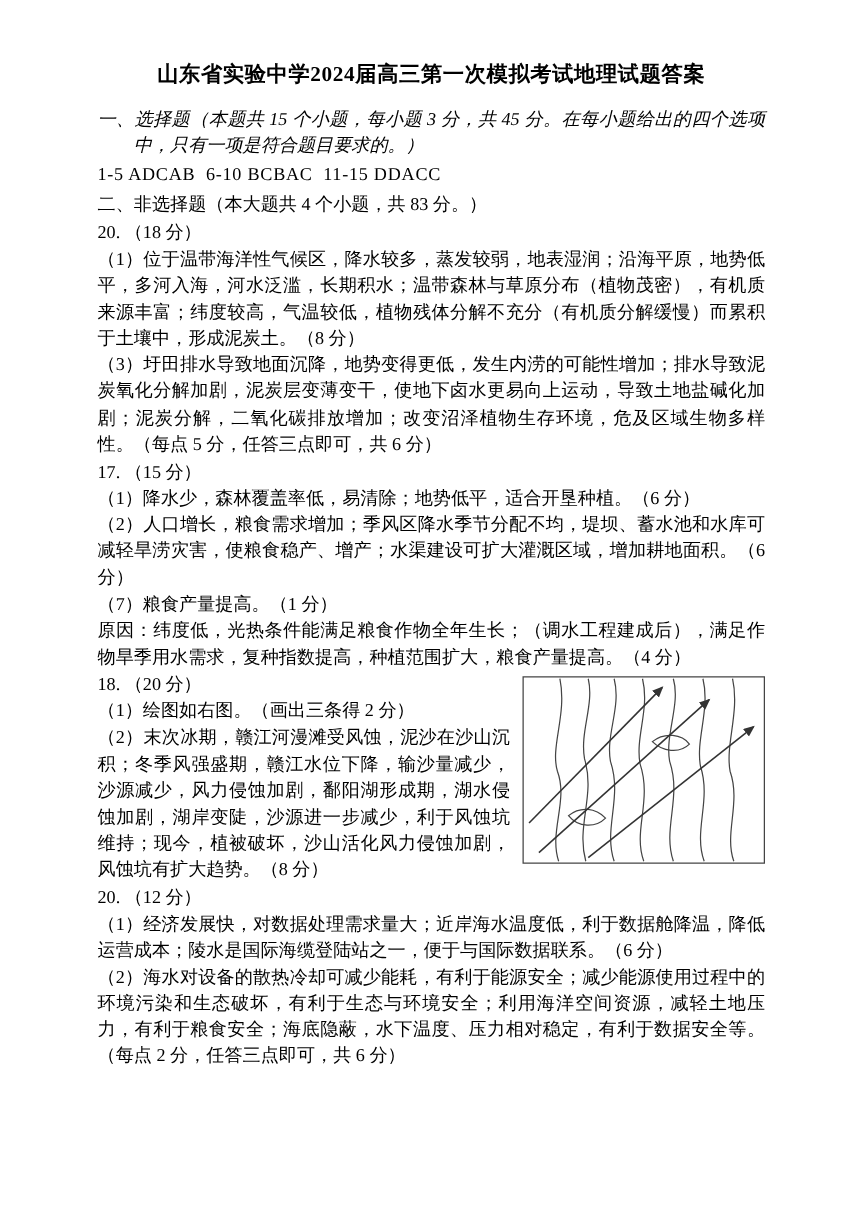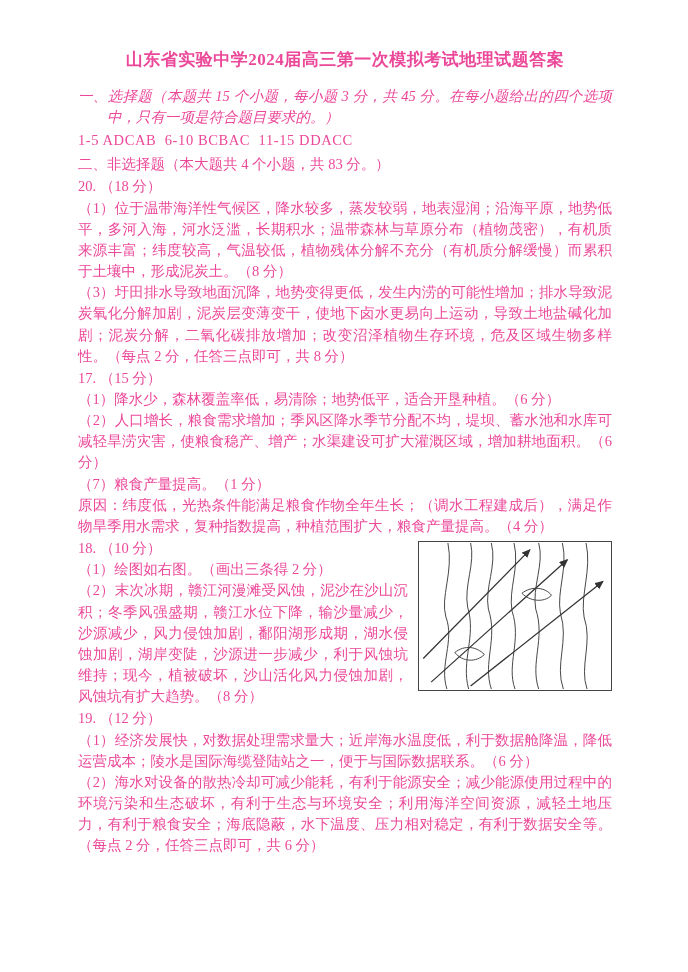--- a/index.html
+++ b/index.html
@@ -6,21 +6,21 @@
     margin: 0;
     padding: 0;
     background: #ffffff;
   }
   .page {
     width: 688px;
     height: 972px;
     box-sizing: border-box;
     padding: 48px 76px 30px 78px;
     background: #ffffff;
-    color: #ec4899;
+    color: #000000;
     font-family: "Liberation Serif", "DejaVu Serif", serif;
     font-size: 14.5px;
     line-height: 1.46;
     overflow: hidden;
   }
   .doc-title {
     font-size: 17px;
     font-weight: bold;
     text-align: center;
     margin: 0 0 13px 0;
@@ -69,21 +69,21 @@
 <div class="page">
 
   <h1 class="doc-title">山东省实验中学2024届高三第一次模拟考试地理试题答案</h1>
 
   <p class="para hang">一、选择题（本题共 15 个小题，每小题 3 分，共 45 分。在每小题给出的四个选项中，只有一项是符合题目要求的。）</p>
   <p class="para answers">1-5 ADCAB  6-10 BCBAC  11-15 DDACC</p>
   <p class="para q-head">二、非选择题（本大题共 4 个小题，共 83 分。）</p>
 
   <p class="para q-head">20. （18 分）</p>
   <p class="para">（1）位于温带海洋性气候区，降水较多，蒸发较弱，地表湿润；沿海平原，地势低平，多河入海，河水泛滥，长期积水；温带森林与草原分布（植物茂密），有机质来源丰富；纬度较高，气温较低，植物残体分解不充分（有机质分解缓慢）而累积于土壤中，形成泥炭土。（8 分）</p>
-  <p class="para">（3）圩田排水导致地面沉降，地势变得更低，发生内涝的可能性增加；排水导致泥炭氧化分解加剧，泥炭层变薄变干，使地下卤水更易向上运动，导致土地盐碱化加剧；泥炭分解，二氧化碳排放增加；改变沼泽植物生存环境，危及区域生物多样性。（每点 2 分，任答三点即可，共 8 分）</p>
+  <p class="para">（3）圩田排水导致地面沉降，地势变得更低，发生内涝的可能性增加；排水导致泥炭氧化分解加剧，泥炭层变薄变干，使地下卤水更易向上运动，导致土地盐碱化加剧；泥炭分解，二氧化碳排放增加；改变沼泽植物生存环境，危及区域生物多样性。（每点 5 分，任答三点即可，共 6 分）</p>
 
   <p class="para q-head">17. （15 分）</p>
   <p class="para">（1）降水少，森林覆盖率低，易清除；地势低平，适合开垦种植。（6 分）</p>
   <p class="para">（2）人口增长，粮食需求增加；季风区降水季节分配不均，堤坝、蓄水池和水库可减轻旱涝灾害，使粮食稳产、增产；水渠建设可扩大灌溉区域，增加耕地面积。（6 分）</p>
   <p class="para">（7）粮食产量提高。（1 分）</p>
   <p class="para">原因：纬度低，光热条件能满足粮食作物全年生长；（调水工程建成后），满足作物旱季用水需求，复种指数提高，种植范围扩大，粮食产量提高。（4 分）</p>
 
   <div class="section-18">
     <div class="sketch-figure">
       <svg viewBox="0 0 194 150" xmlns="http://www.w3.org/2000/svg">
@@ -103,22 +103,22 @@
           <path d="M36,112 C46,104 58,106 66,114 C58,122 44,122 36,112 Z"></path>
           <path d="M104,52 C114,44 128,46 134,54 C126,62 112,60 104,52 Z"></path>
         </g>
         <g stroke="#333" stroke-width="1.3" fill="none">
           <line x1="12" y1="142" x2="150" y2="18" marker-end="url(#ah)"></line>
           <line x1="52" y1="146" x2="186" y2="40" marker-end="url(#ah)"></line>
           <line x1="4" y1="118" x2="112" y2="8" marker-end="url(#ah)"></line>
         </g>
       </svg>
     </div>
-    <p class="para q-head">18. （10 分）</p>
+    <p class="para q-head">18. （20 分）</p>
     <p class="para">（1）绘图如右图。（画出三条得 2 分）</p>
     <p class="para">（2）末次冰期，赣江河漫滩受风蚀，泥沙在沙山沉积；冬季风强盛期，赣江水位下降，输沙量减少，沙源减少，风力侵蚀加剧，鄱阳湖形成期，湖水侵蚀加剧，湖岸变陡，沙源进一步减少，利于风蚀坑维持；现今，植被破坏，沙山活化风力侵蚀加剧，风蚀坑有扩大趋势。（8 分）</p>
   </div>
 
-  <p class="para q-head">19. （12 分）</p>
+  <p class="para q-head">20. （12 分）</p>
   <p class="para">（1）经济发展快，对数据处理需求量大；近岸海水温度低，利于数据舱降温，降低运营成本；陵水是国际海缆登陆站之一，便于与国际数据联系。（6 分）</p>
   <p class="para">（2）海水对设备的散热冷却可减少能耗，有利于能源安全；减少能源使用过程中的环境污染和生态破坏，有利于生态与环境安全；利用海洋空间资源，减轻土地压力，有利于粮食安全；海底隐蔽，水下温度、压力相对稳定，有利于数据安全等。（每点 2 分，任答三点即可，共 6 分）</p>
 
 </div>
 
 </body></html>

